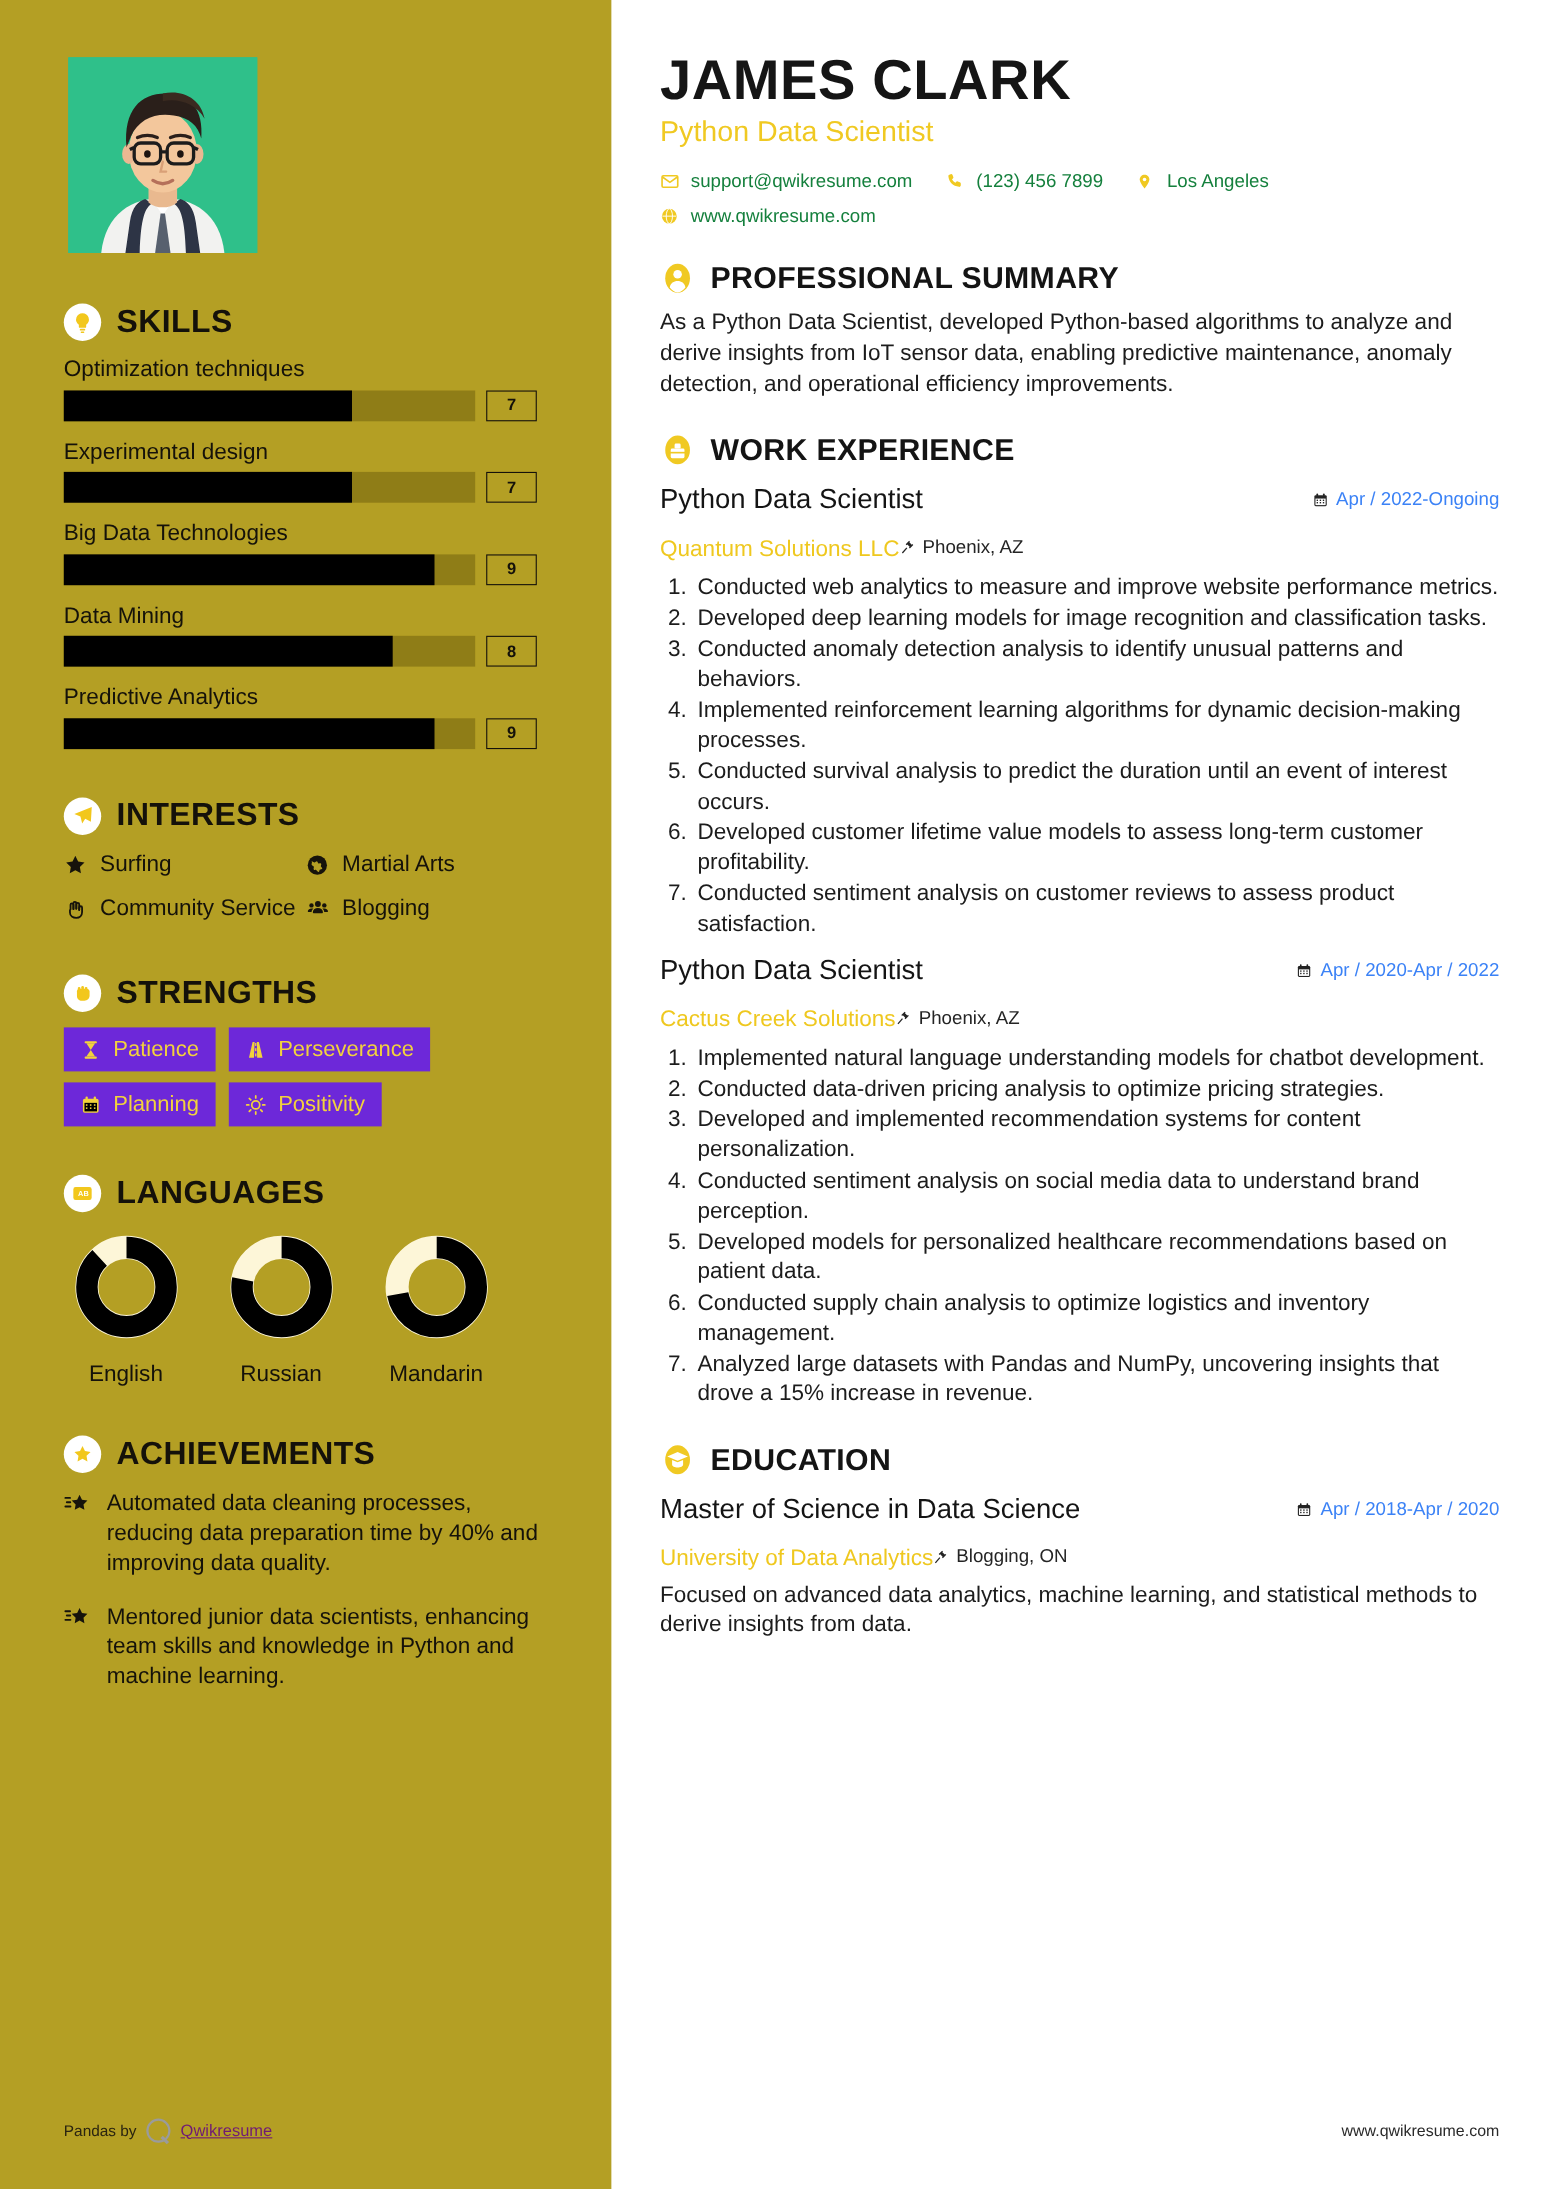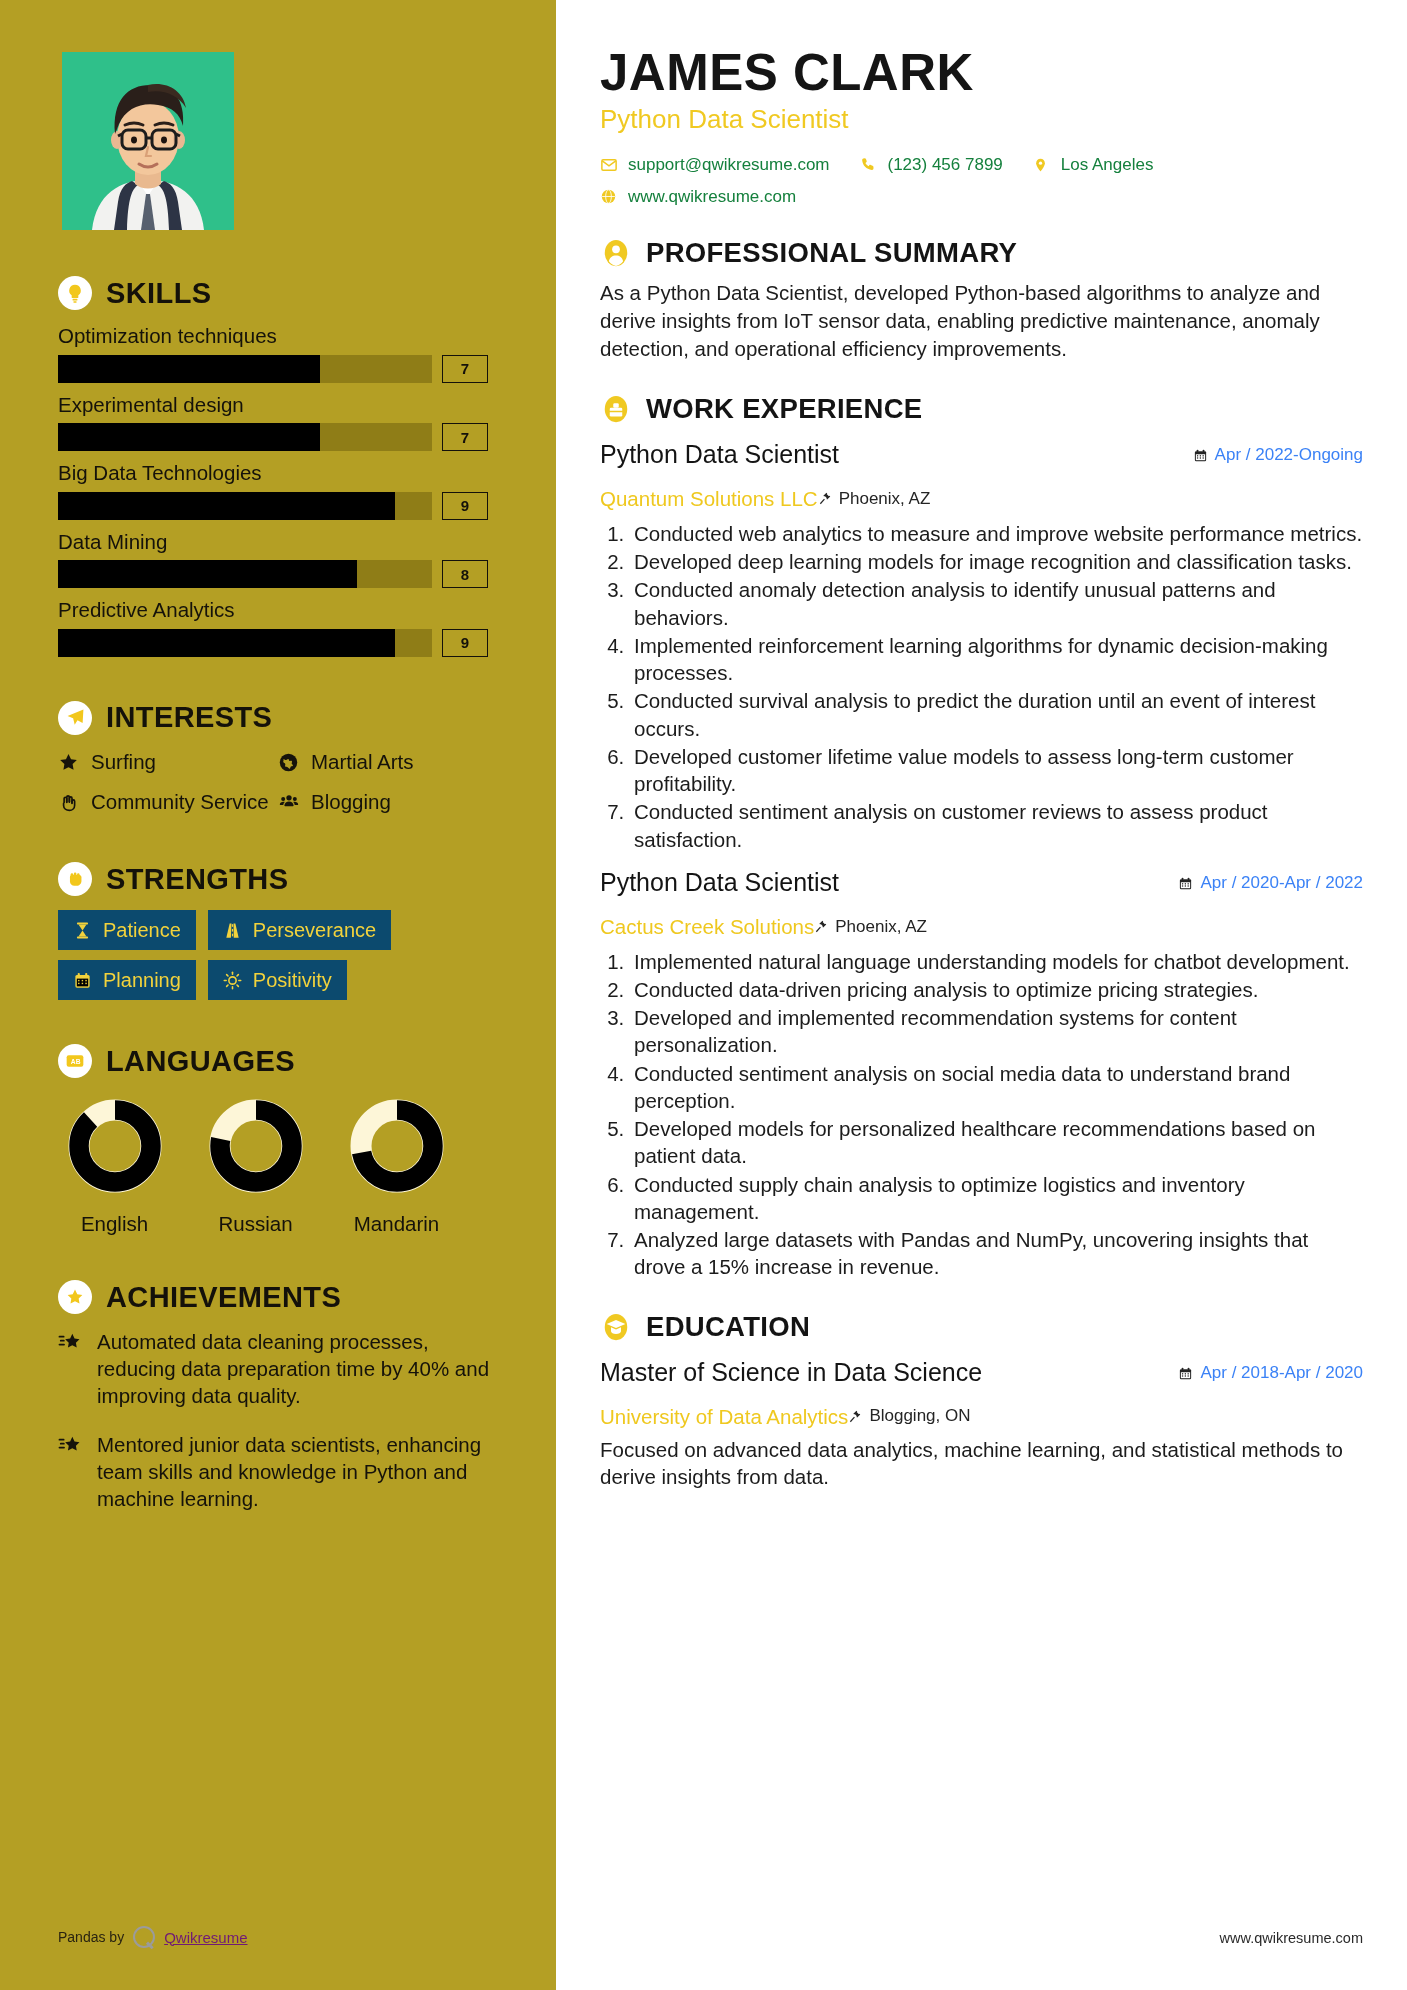--- a/index.html
+++ b/index.html
@@ -40,21 +40,21 @@
     flex: 0 0 34px;
   }
   .sec-badge svg { display: block; }
   .sec-title {
     font-size: 29px; font-weight: bold; letter-spacing: .4px;
     color: #14110a; line-height: 1;
   }
 
   
   .skills { margin-top: 46px; }
-  .skill { margin-bottom: 4px; }
+  .skill { margin-bottom: 16px; }
   .skill-name { font-size: 20.5px; color: #15120a; margin: 10px 0 6px 0; line-height: 1.2; }
   .skill-row { display: flex; align-items: center; height: 28px; }
   .skill-track {
     position: relative; height: 28px; width: 374px;
     background: #8f7d17;
   }
   .skill-fill { position: absolute; left: 0; top: 0; height: 100%; background: #000000; }
   .skill-badge {
     width: 46px; height: 28px; margin-left: 10px;
     border: 1.6px solid #14110a;
@@ -69,21 +69,21 @@
   .int-item {
     width: 50%; display: flex; gap: 11px; align-items: flex-start;
     font-size: 20.5px; color: #15120a; margin-bottom: 14px; line-height: 1.25;
   }
   .int-item .gi { flex: 0 0 22px; margin-top: 3px; }
 
   
   .strengths { margin-top: 34px; }
   .str-grid { display: flex; flex-wrap: wrap; gap: 10px 12px; margin-top: 4px; }
   .str-chip {
-    background: #0c4a6e; color: #f2d23c;
+    background: #6d28d9; color: #f2d23c;
     display: inline-flex; align-items: center; gap: 10px;
     padding: 8px 15px; font-size: 20px; line-height: 1.2;
   }
   .str-chip .gi { flex: 0 0 20px; }
 
   
   .languages { margin-top: 44px; }
   .lang-grid { display: flex; gap: 28px; margin-top: 18px; }
   .lang-item { width: 113px; text-align: center; }
   .lang-label { font-size: 20.5px; color: #15120a; margin-top: 12px; }

